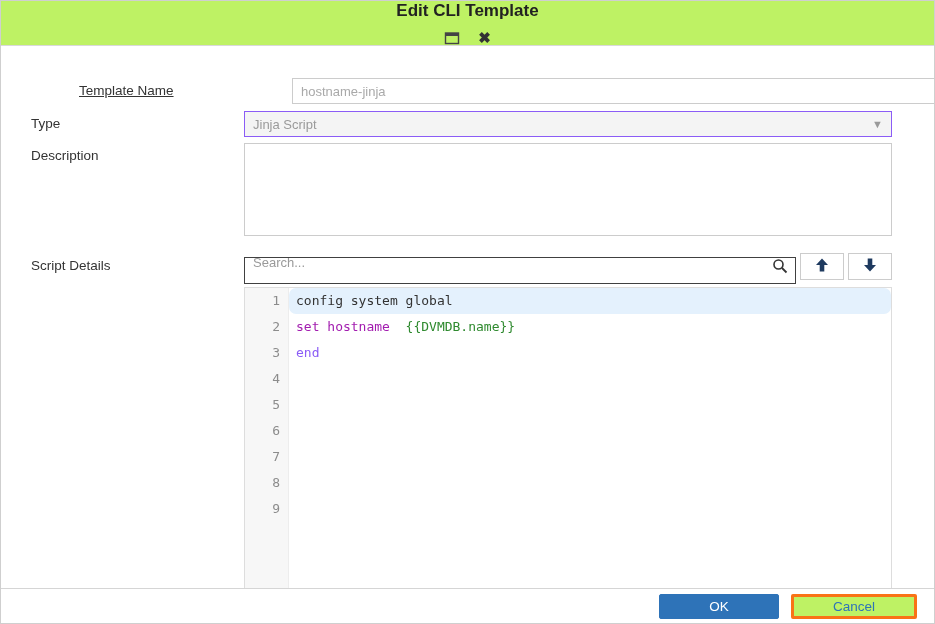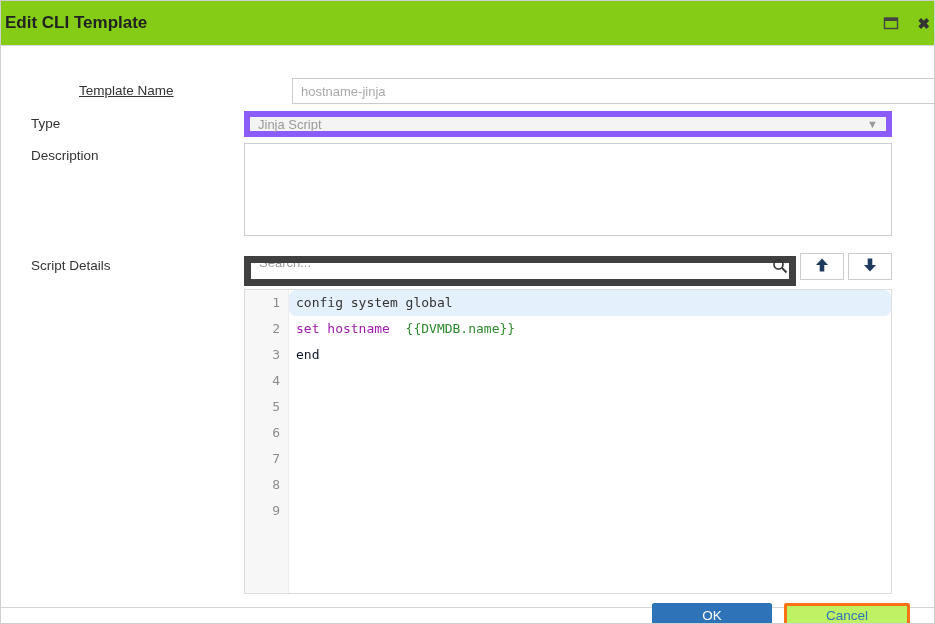--- a/index.html
+++ b/index.html
@@ -11,25 +11,26 @@
     width: 935px;
     height: 624px;
     background: #fff;
     border: 1px solid #cfcfcf;
     overflow: hidden;
   }
 
   
   .dlg-header {
     height: 45px;
-    background: #84cc16;
+    background: #bef264;
     border-bottom: 1px solid #d9d9d9;
     display: flex;
     align-items: center;
     padding: 0 4px;
+    flex-direction: column;
   }
   .dlg-title {
     font-size: 17px;
     font-weight: bold;
     color: #222;
     flex: 1;
   }
   .win-controls { display: flex; align-items: center; gap: 18px; }
   .win-btn { cursor: pointer; display: flex; align-items: center; color: #333; }
   .close-glyph { font-size: 15px; font-weight: bold; color: #333; line-height: 1; }
@@ -56,21 +57,21 @@
     background: #fff;
     outline: none;
   }
   .row-name { margin-bottom: 7px; }
   .row-type { margin-bottom: 6px; }
   .row-desc { margin-bottom: 13px; }
   .row-search { margin-bottom: 3px; }
 
   .select-box {
     width: 648px; height: 26px;
-    border: 6px solid #8b5cf6;
+    border: 1px solid #8b5cf6;
     background: #f4f4f4;
     color: #9a9a9a;
     font-size: 13px;
     display: flex; align-items: center; justify-content: space-between;
     padding: 0 8px;
     cursor: default;
   }
   .chevron { color: #9a9a9a; font-size: 11px; }
 
   .desc-area {
@@ -81,21 +82,21 @@
     font-size: 13px;
     padding: 4px 8px;
     outline: none;
   }
 
   
   .search-toolbar { display: flex; gap: 4px; width: 648px; }
   .search-wrap { position: relative; flex: 1; }
   .search-input {
     width: 100%; height: 27px;
-    border: 7px solid #404040;
+    border: 1px solid #404040;
     padding: 0 32px 16px 8px;
     font-size: 13px;
     font-family: "Liberation Sans", sans-serif;
     color: #555;
     outline: none;
   }
   .search-input::placeholder { color: #9a9a9a; }
   .search-icon { position: absolute; right: 8px; top: 5px; }
   .tool-btn {
     flex: 0 0 44px; height: 27px;
@@ -129,26 +130,26 @@
     text-align: right;
     padding-right: 9px;
     color: #8c8c8c;
   }
   .code-text { flex: 1; white-space: pre; padding-left: 7px; border-radius: 7px; }
   .code-line.active .code-text { background: #e4f1fd; }
 
   
   .dlg-footer {
     position: absolute; left: 0; right: 0; bottom: 0;
-    height: 16px;
+    height: 35px;
     background: #fff;
     border-top: 1px solid #d5d5d5;
     display: flex; align-items: center; justify-content: flex-end;
     gap: 12px;
-    padding-right: 24px;
+    padding-right: 17px;
   }
   .btn {
     height: 25px;
     font-size: 13.5px;
     font-family: "Liberation Sans", sans-serif;
     border-radius: 2px;
     cursor: pointer;
   }
   .btn-ok { width: 120px; background: #2e73b8; color: #fff; border: 1px solid #2e73b8; }
   .btn-cancel { width: 126px; background: #bef264; color: #2e73b8; border: 3px solid #f97316; }
@@ -238,21 +239,21 @@
         <div class="code-line active">
           <span class="gutter-num">1</span>
           <span class="code-text"><span style="color: rgb(51, 51, 51);">config system global</span></span>
         </div>
         <div class="code-line">
           <span class="gutter-num">2</span>
           <span class="code-text"><span style="color: #a21caf;">set hostname  </span><span style="color: rgb(47, 138, 47);">{{DVMDB.name}}</span></span>
         </div>
         <div class="code-line">
           <span class="gutter-num">3</span>
-          <span class="code-text"><span style="color: #0f172a;">end</span></span>
+          <span class="code-text"><span style="color: #8b5cf6;">end</span></span>
         </div>
         <div class="code-line">
           <span class="gutter-num">4</span>
           <span class="code-text"></span>
         </div>
         <div class="code-line">
           <span class="gutter-num">5</span>
           <span class="code-text"></span>
         </div>
         <div class="code-line">

